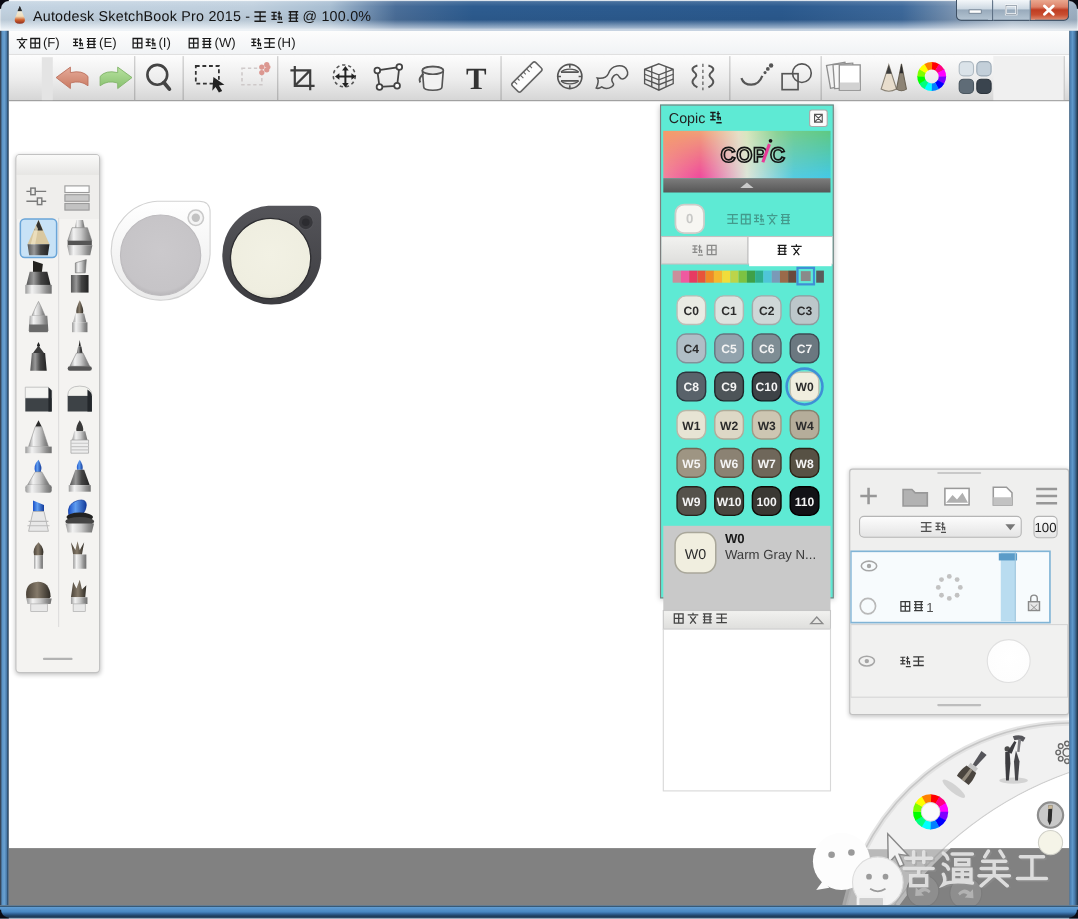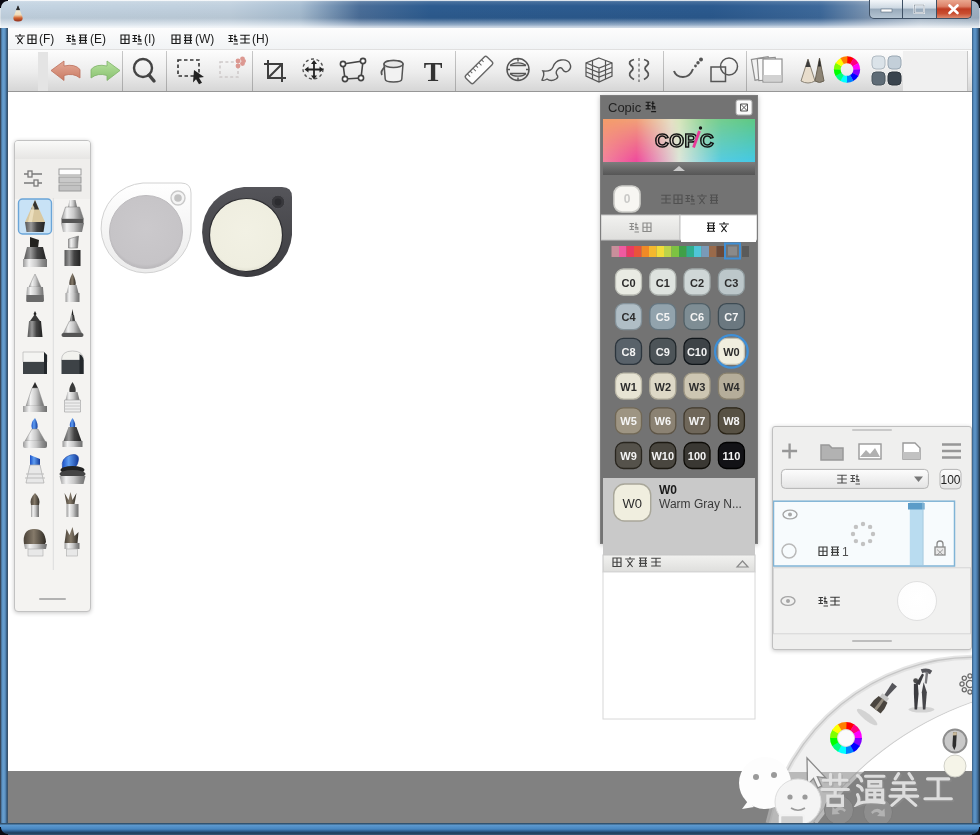--- a/index.html
+++ b/index.html
@@ -24,21 +24,21 @@
 #canvas{left:8px;top:92px;width:964px;height:679px;background:#fff}
 #graystrip{left:8px;top:771px;width:964px;height:52px;background:#818181}
 
 #capbtns{left:869px;top:0;width:103px;height:19px;z-index:6}
 .cb{position:absolute;top:0;height:19px;border:1px solid #3e5064;border-top:none}
 #cb-min{left:0;width:34px;border-radius:0 0 0 5px;background:linear-gradient(180deg,#f4f7fa 0,#cdd8e2 45%,#98aabb 50%,#b4c4d2 100%)}
 #cb-max{left:34px;width:33px;border-left:none;border-right:none;background:linear-gradient(180deg,#f4f7fa 0,#cdd8e2 45%,#98aabb 50%,#b4c4d2 100%)}
 #cb-close{left:67px;width:36px;border-radius:0 0 5px 0;background:linear-gradient(180deg,#eaa890 0,#dd8168 35%,#bf3c22 50%,#c94e30 75%,#dc8a70 100%)}
 
 #brushpal{left:14px;top:140px;width:77px;height:472px;background:#f4f3f1;border:1px solid #c2c2c2;border-radius:4px;box-shadow:0 1px 4px rgba(0,0,0,.22)}
-#copic{left:600px;top:95px;width:158px;height:449px;background:#737373;border:1px solid #7e7e7e;box-shadow:0 1px 5px rgba(0,0,0,.25)}
+#copic{left:600px;top:95px;width:158px;height:449px;background:#5eead4;border:1px solid #7e7e7e;box-shadow:0 1px 5px rgba(0,0,0,.25)}
 #layers{left:772px;top:426px;width:200px;height:224px;background:#efefee;border:1px solid #c0c0c0;border-radius:3px;box-shadow:0 1px 4px rgba(0,0,0,.22)}
 </style></head>
 <body>
 <svg width="0" height="0" style="position:absolute">
 <defs>
 <g id="hzA" stroke="#1a1a1a" stroke-width="1.15" fill="none">
   <path d="M1.2 2.2 H10.8 M1.2 6 H10.8 M1.2 10 H10.8 M6 2.2 V10"></path>
 </g>
 <g id="hzB" stroke="#1a1a1a" stroke-width="1.15" fill="none">
   <path d="M2 2 H10 V10.5 H2 Z M2 6.2 H10 M6 2 V10.5"></path>
@@ -166,20 +166,31 @@
         <use href="#wk4" x="78"></use>
     </g>
     <g transform="translate(0 6) scale(1.32)" stroke="#e4e4e4" stroke-width="2.4" opacity=".93">
       <use href="#wk1"></use>
         <use href="#wk2" x="26"></use>
         <use href="#wk3" x="52"></use>
         <use href="#wk4" x="78"></use>
     </g>
   </svg>
   <div class="abs" id="titlebar"></div>
+  <div class="abs" id="title-text">
+    <svg width="420" height="18" viewBox="0 0 420 18" style="vertical-align:top">
+      <text x="0" y="13" font-size="13" fill="#141414" font-family="Liberation Sans">Autodesk SketchBook Pro 2015 -</text>
+      <g transform="translate(200 2.5) scale(1.08)">
+          <use href="#hzA" x="0" y="0"></use>
+          <use href="#hzD" x="14" y="0"></use>
+          <use href="#hzE" x="28" y="0"></use>
+        </g>
+      <text x="245" y="13" font-size="13" fill="#141414" font-family="Liberation Sans">@ 100.0%</text>
+    </svg>
+  </div>
   <svg class="abs" style="left:9px;top:4px;z-index:6" width="18" height="20" viewBox="0 0 18 20">
     <defs>
         <linearGradient id="tic" x1="0" y1="0" x2="0" y2="1">
       <stop offset="0" stop-color="#2e2e2e"></stop>
           <stop offset=".18" stop-color="#55504a"></stop>
           <stop offset=".34" stop-color="#efe8d4"></stop>
           <stop offset=".58" stop-color="#f0ddba"></stop>
           <stop offset=".78" stop-color="#d2622e"></stop>
           <stop offset="1" stop-color="#8e3020"></stop>
     </linearGradient>

